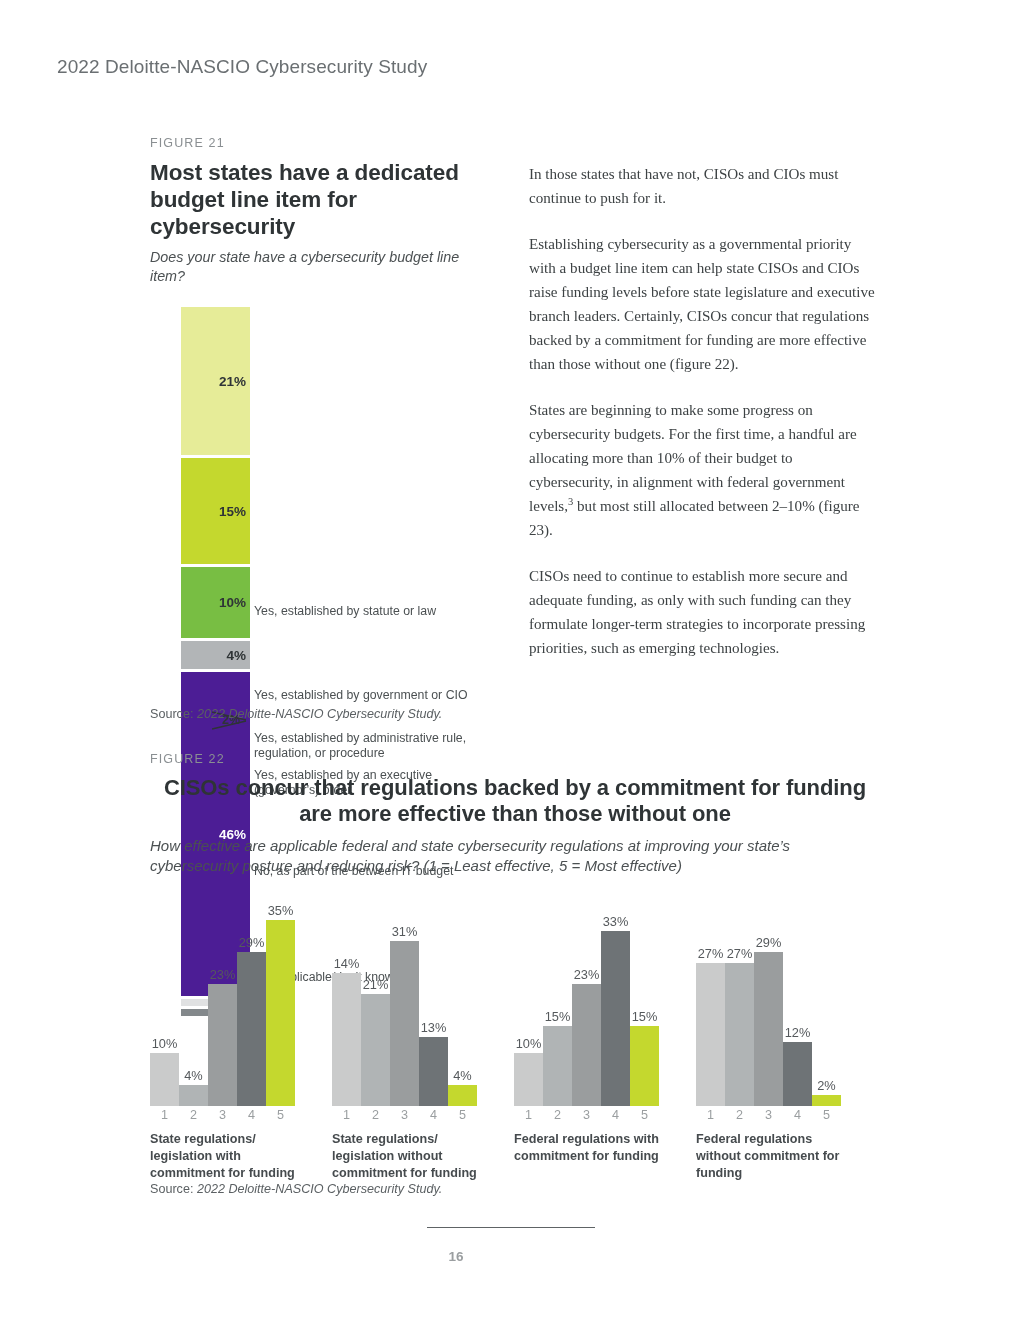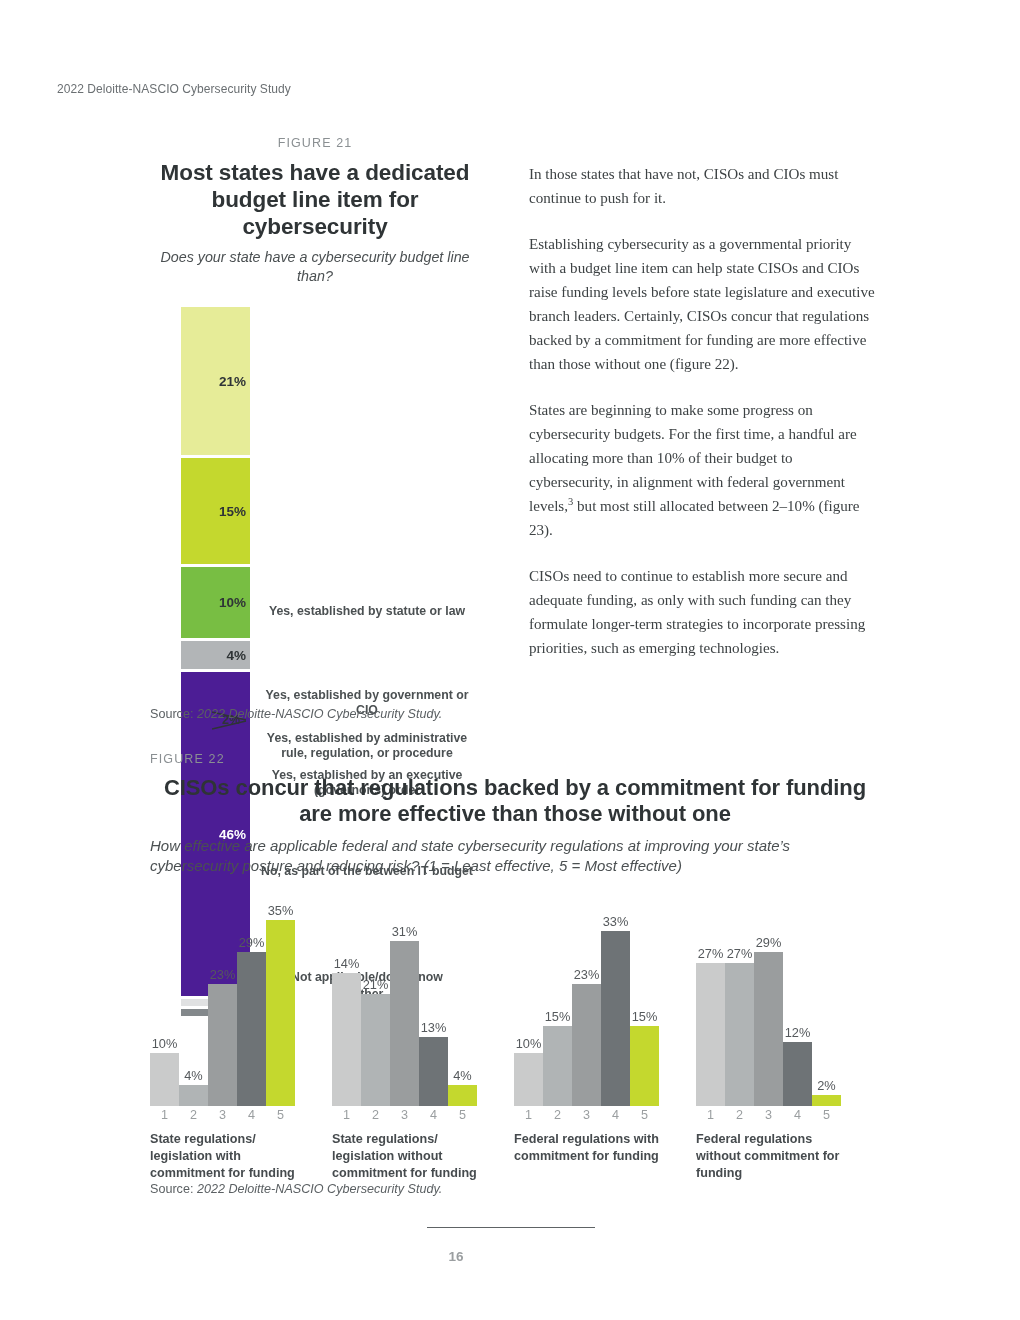--- a/index.html
+++ b/index.html
@@ -21,24 +21,23 @@
     width: 1020px;
     height: 1320px;
     overflow: hidden;
   }
 
   
   .running-head {
     position: absolute;
     left: 57px;
     top: 56px;
-    font-size: 12px;
+    font-size: 19px;
     color: #6a6f72;
     letter-spacing: .005em;
-    margin-top: 26px;
   }
 
   
   .fig-kicker {
     font-size: 12.5px;
     letter-spacing: .09em;
     color: #8a8f92;
     text-transform: uppercase;
     margin-bottom: 9px;
   }
@@ -62,21 +61,20 @@
   }
   .fig-source .src-label { font-style: normal; }
   .fig-source .src-value { font-style: italic; }
 
   
   #figure21 {
     position: absolute;
     left: 150px;
     top: 136px;
     width: 330px;
-    text-align: center;
   }
   #fig21-head { width: 330px; }
 
   .stack-wrap {
     position: relative;
     margin-top: 20px;
     width: 330px;
     height: 430px;
   }
   .stack-col {
@@ -100,21 +98,21 @@
     color: #2f3436;
     white-space: nowrap;
   }
   .seg.dark .seg-val { color: #ffffff; }
   .seg-gap { height: 3px; background: #ffffff; }
 
   .seg-label {
     position: absolute;
     left: 104px;
     font-size: 12.3px;
-    font-weight: 700;
+    font-weight: 400;
     line-height: 1.28;
     color: #4b5052;
     width: 226px;
   }
 
   .leader {
     position: absolute;
     left: 62px;
     width: 40px;
     height: 22px;
@@ -250,21 +248,21 @@
 <body>
 
 <div class="page">
 
   <div class="running-head">2022 Deloitte-NASCIO Cybersecurity Study</div>
 
   <section id="figure21">
     <div id="fig21-head">
       <div class="fig-kicker">FIGURE 21</div>
       <h2 class="fig-title">Most states have a dedicated budget line item for cybersecurity</h2>
-      <div class="fig-sub">Does your state have a cybersecurity budget line than?</div>
+      <div class="fig-sub">Does your state have a cybersecurity budget line item?</div>
     </div>
 
     <div class="stack-wrap">
       <div class="stack-col" id="stack-col">
           <div class="seg" style="height: 148px; background: rgb(230, 236, 152);">
             <span class="seg-val">21%</span>
           </div>
           <div class="seg-gap"></div>
           <div class="seg" style="height: 106px; background: rgb(196, 216, 46);">
             <span class="seg-val">15%</span>

